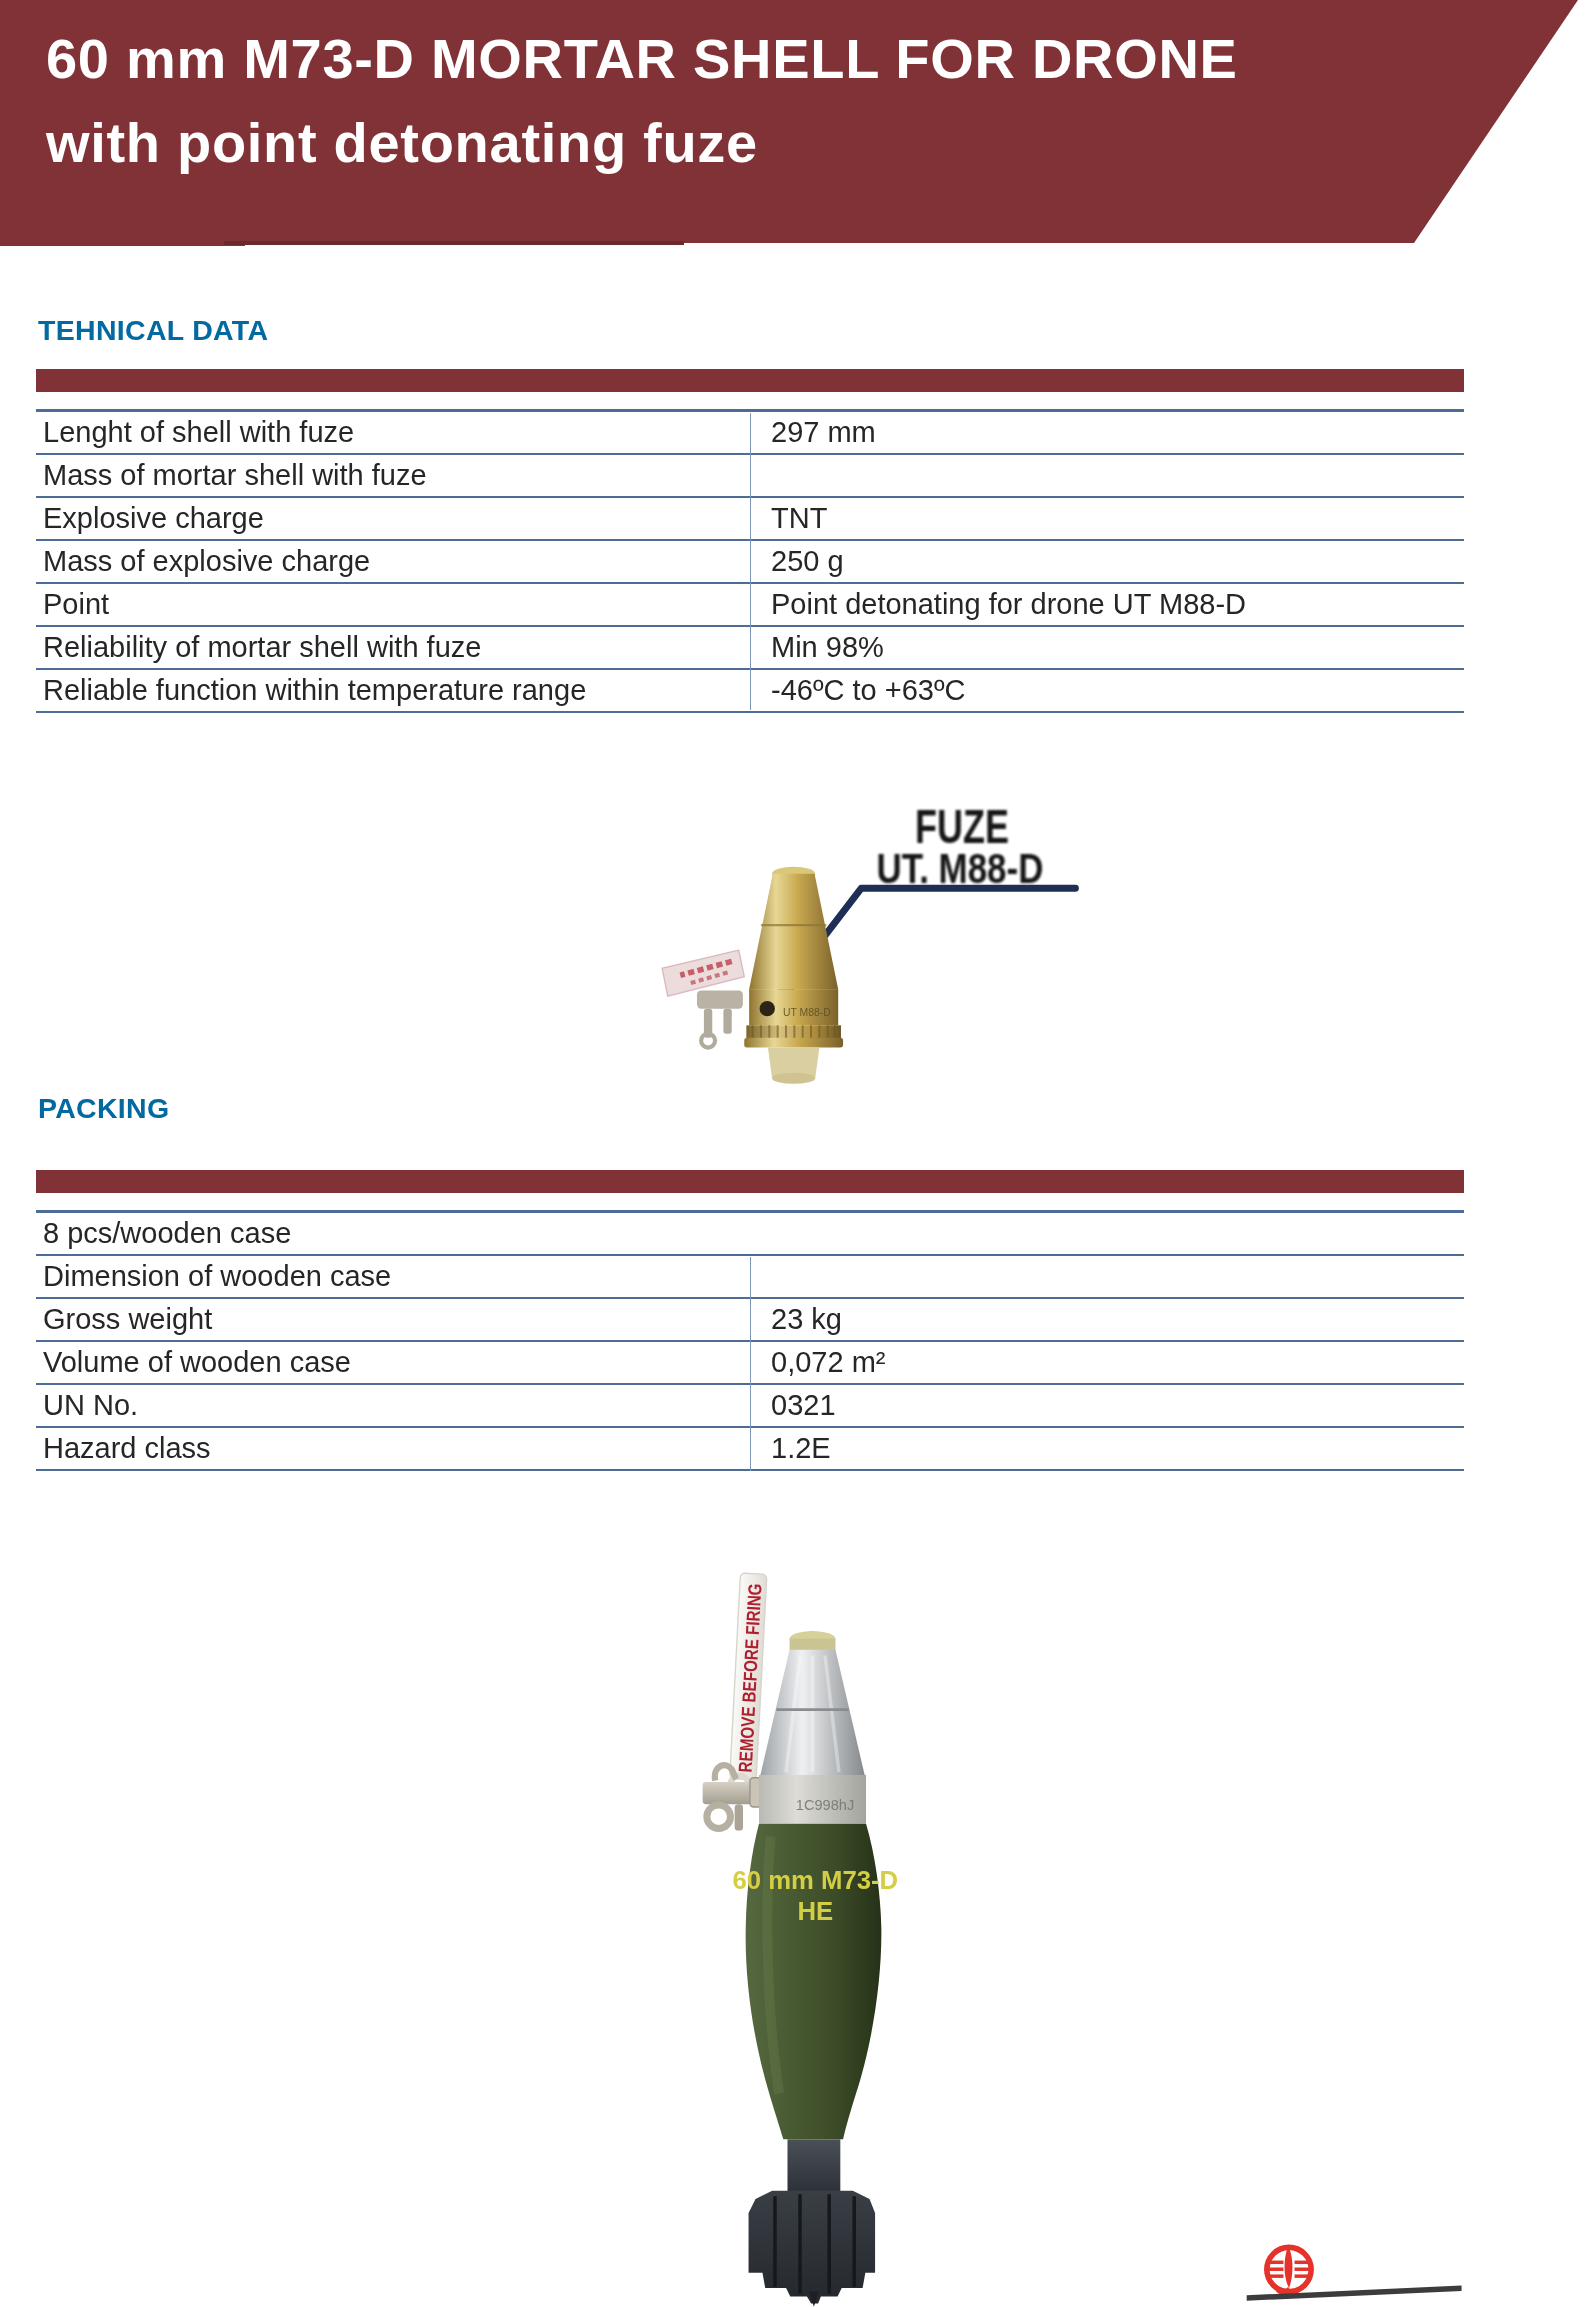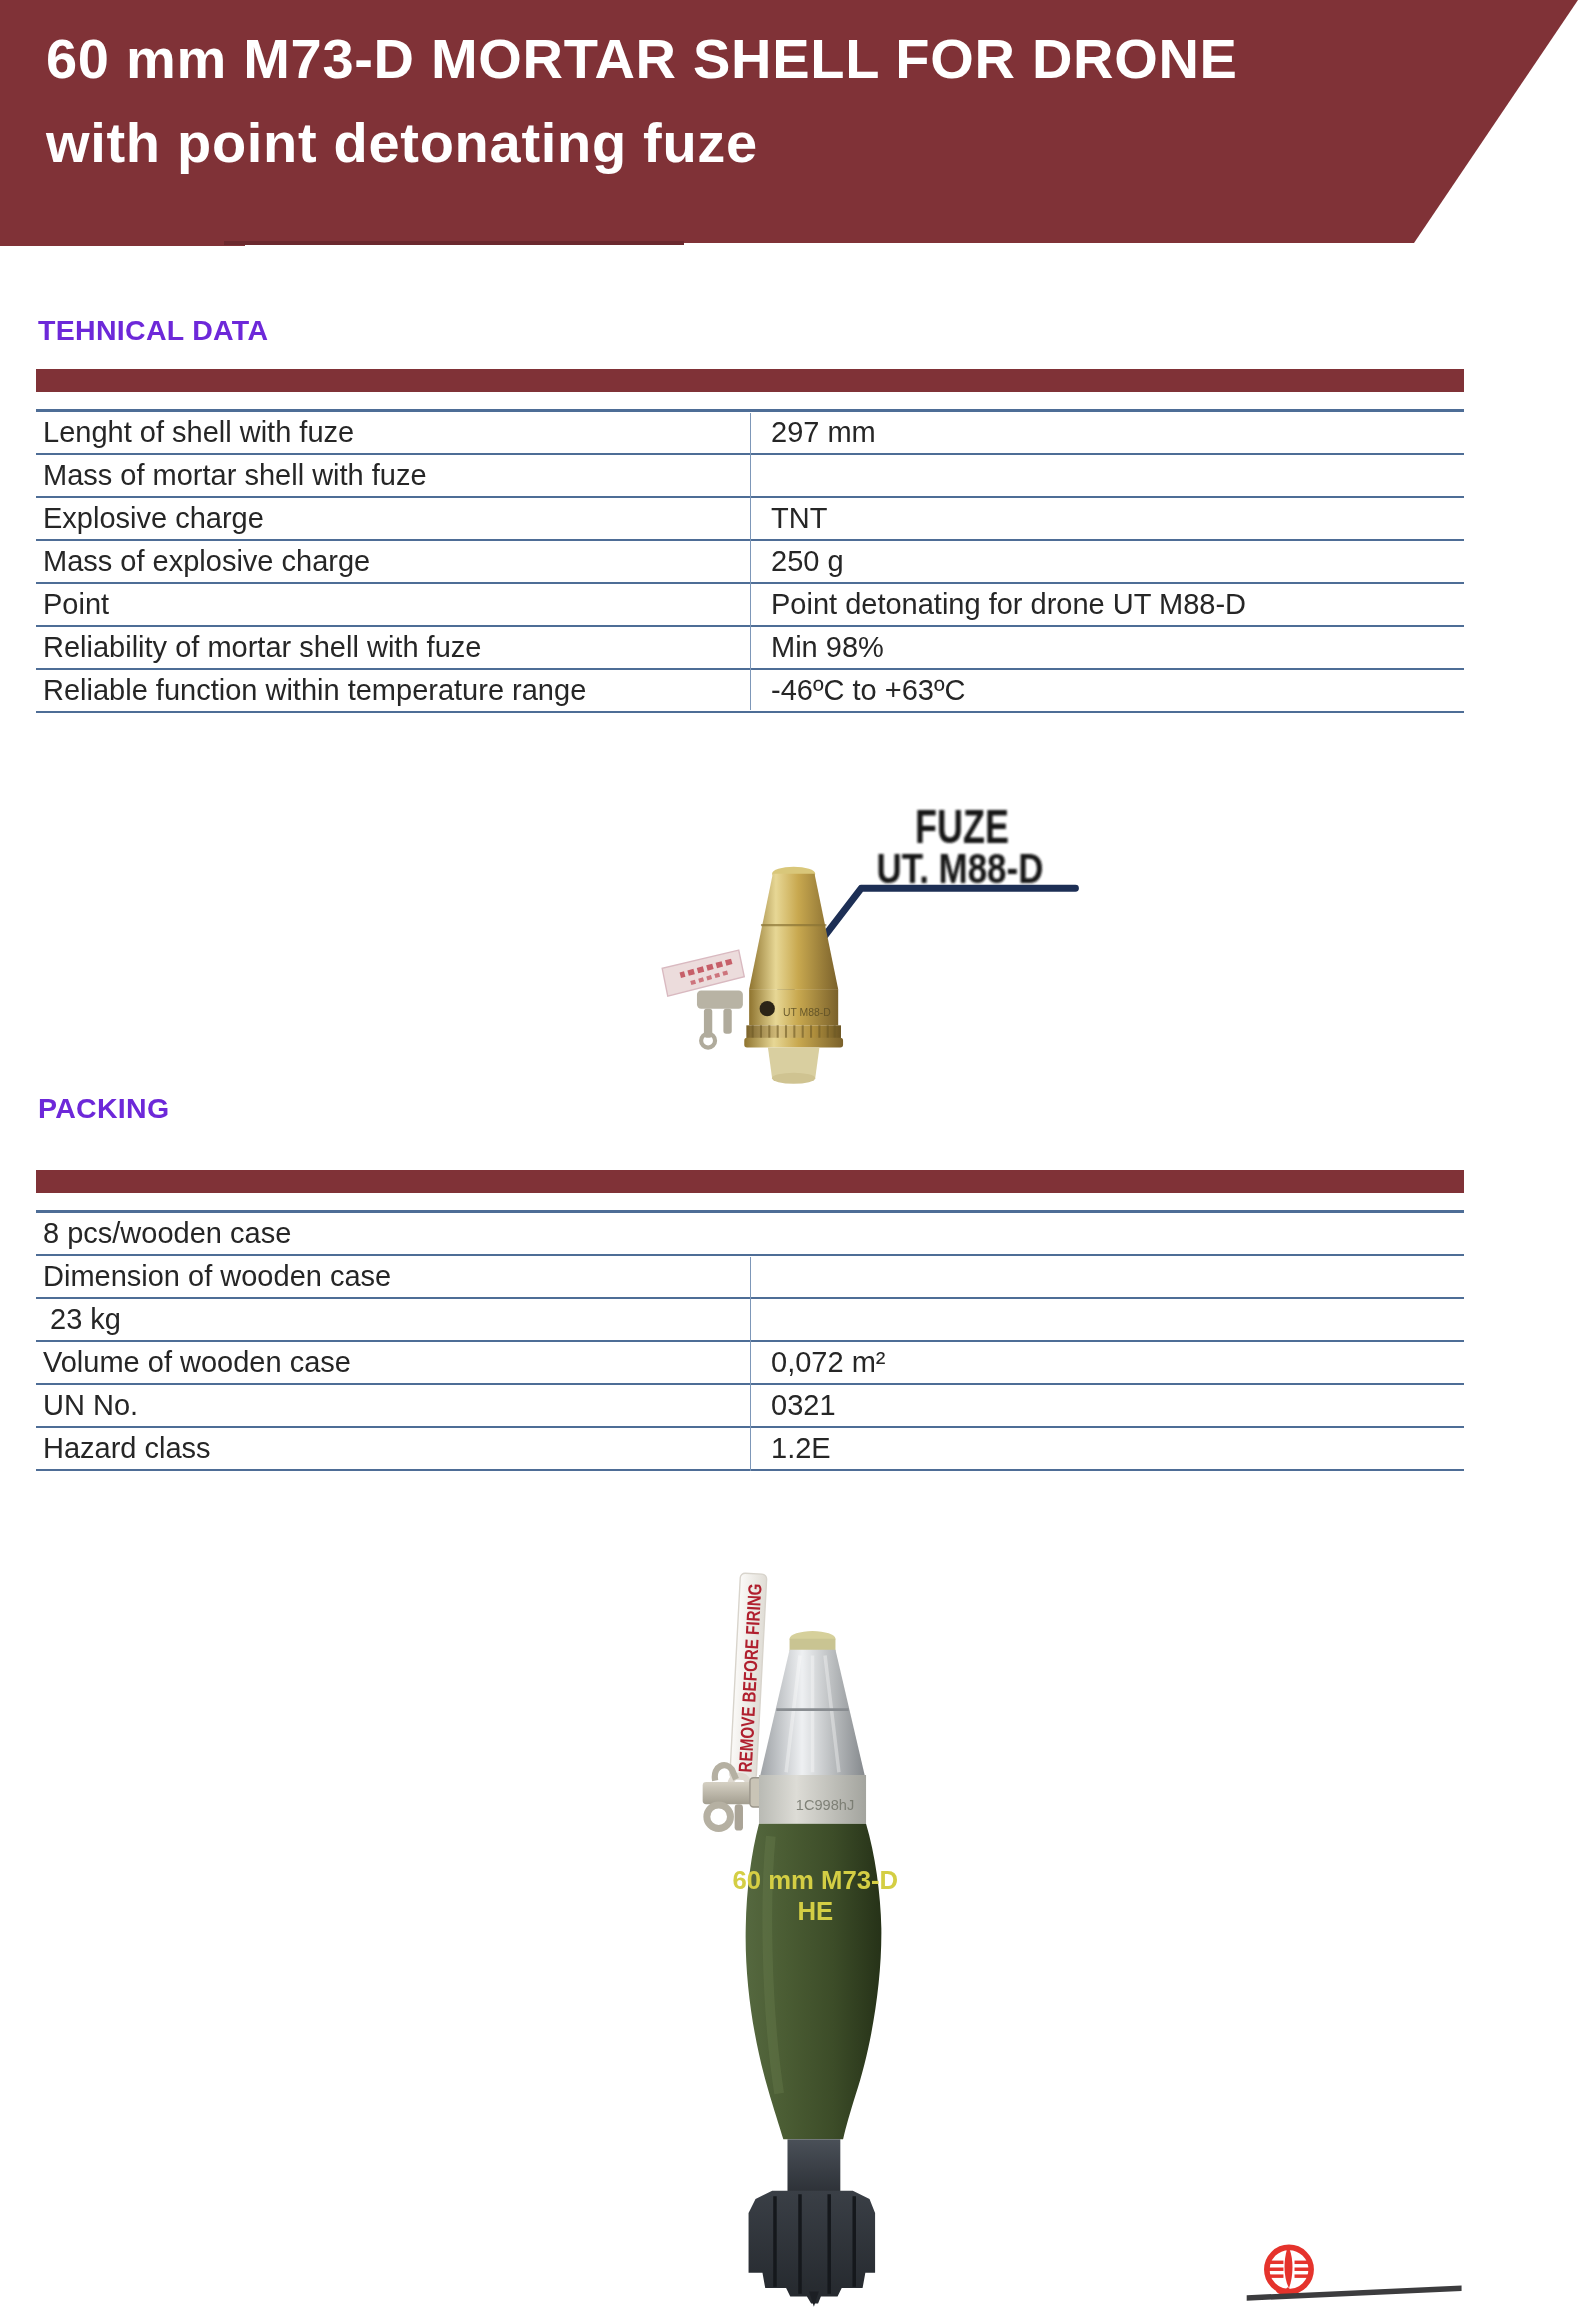--- a/index.html
+++ b/index.html
@@ -8,21 +8,21 @@
 
   
   .banner{position:absolute;left:0;top:0;width:1589px;height:243px;background:#803237;
           clip-path:polygon(0 0,1578px 0,1414px 243px,0 243px);}
   .banner-underhang{position:absolute;left:0;top:240px;width:245px;height:5.6px;background:#803237;}
   .banner-accent{position:absolute;left:224px;top:241px;width:460px;height:4.2px;background:#6b292e;}
   .title{position:absolute;left:46px;top:16.7px;color:#ffffff;font-weight:700;
          font-size:56px;line-height:84px;letter-spacing:0.7px;white-space:nowrap;}
 
   
-  .sec-h{position:absolute;left:38px;font-size:28.5px;font-weight:700;color:#6d28d9;letter-spacing:0.3px;}
+  .sec-h{position:absolute;left:38px;font-size:28.5px;font-weight:700;color:#0369a1;letter-spacing:0.3px;}
   #tech-h{top:314px;} #pack-h{top:1092px;}
   .redbar{position:absolute;left:36px;width:1428px;height:23px;background:#803237;}
   #bar1{top:369px;} #bar2{top:1170px;}
 
   
   .dtable{position:absolute;left:36px;width:1428px;border-top:3.5px solid #4e6d96;}
   #table1{top:409px;} #table2{top:1210px;}
   .drow{box-sizing:border-box;height:43px;border-bottom:2.8px solid #4e6d96;
         display:flex;align-items:center;font-size:29px;color:#262626;justify-content:space-between;}
   .drow .cl{width:714px;padding-left:7px;white-space:nowrap;}
@@ -148,20 +148,21 @@
   <div class="redbar" id="bar2"></div>
 
   <div class="dtable" id="table2">
     <div class="drow">
       <div class="cfull">8 pcs/wooden case</div>
     </div>
     <div class="drow">
       <div class="cl">Dimension of wooden case</div>
     </div>
     <div class="drow">
+      <div class="cl">Gross weight</div>
       <div class="cr">23 kg</div>
     </div>
     <div class="drow">
       <div class="cl">Volume of wooden case</div>
       <div class="cr">0,072 m²</div>
     </div>
     <div class="drow">
       <div class="cl">UN No.</div>
       <div class="cr">0321</div>
     </div>

